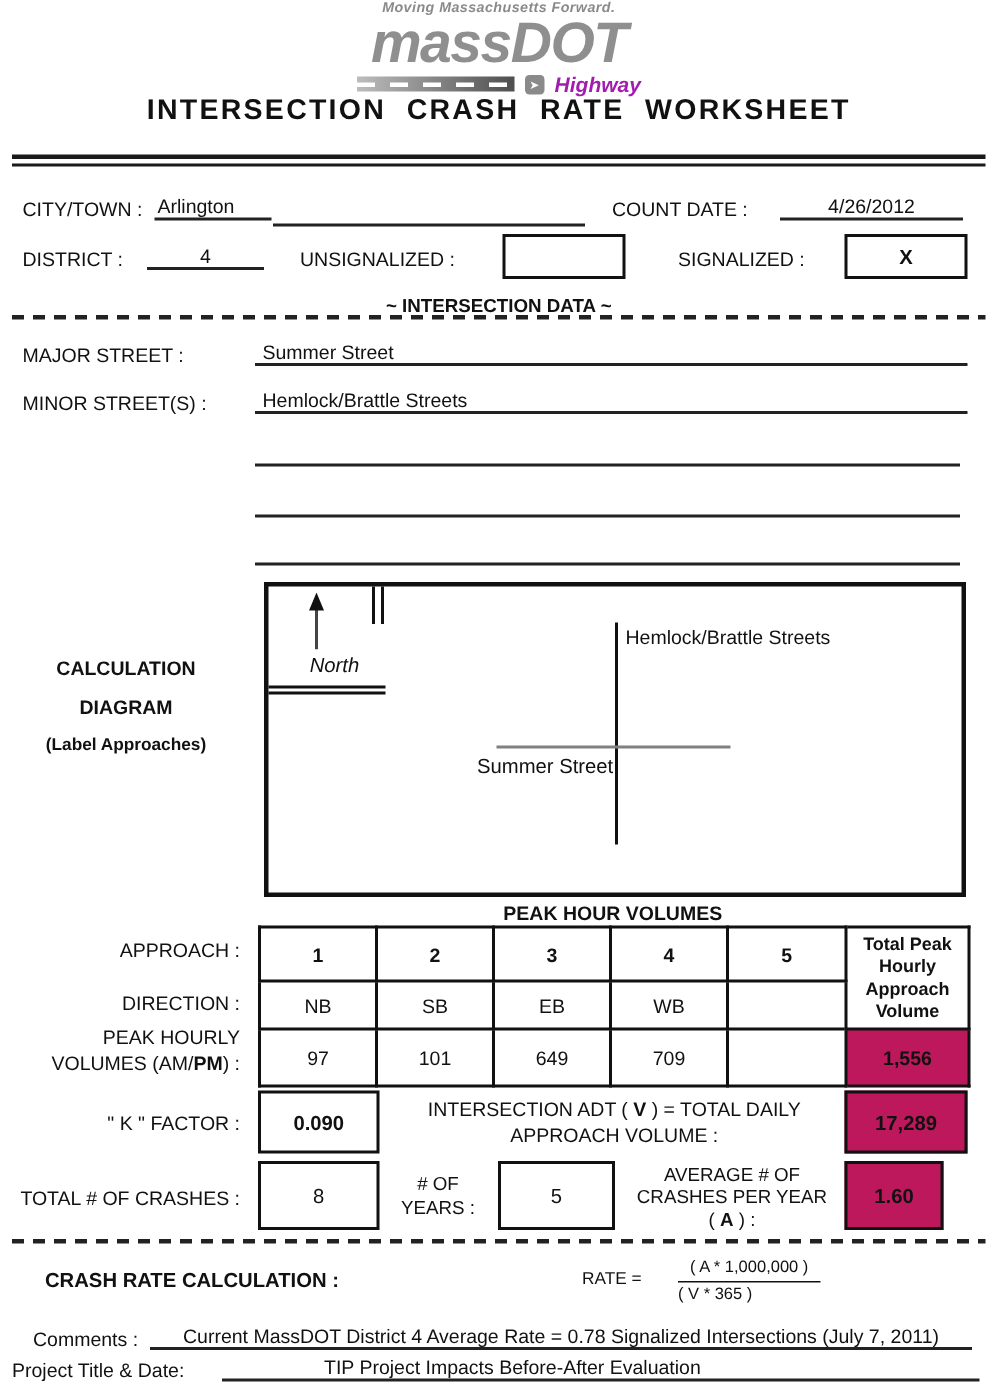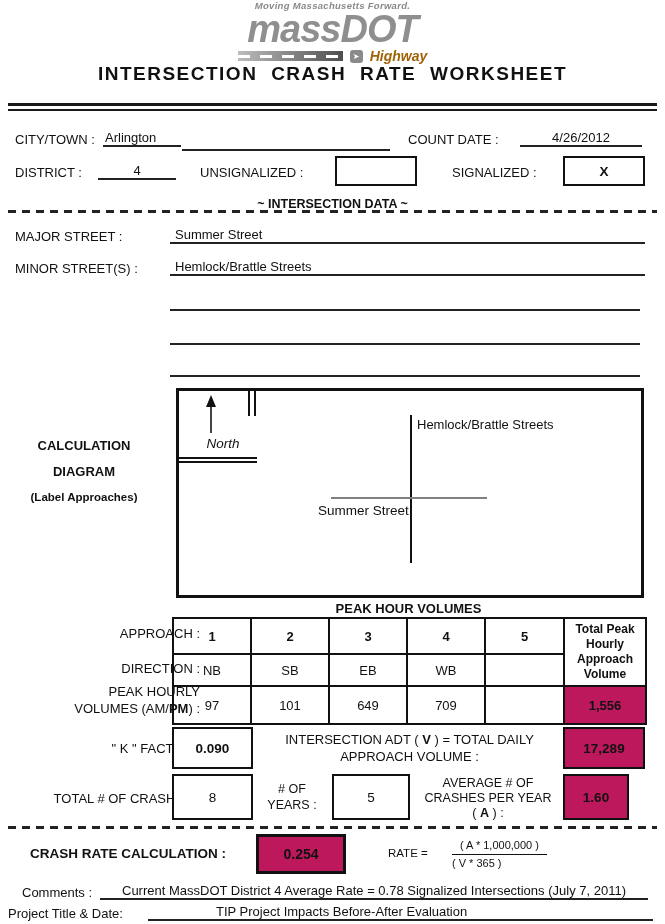--- a/index.html
+++ b/index.html
@@ -1,40 +1,40 @@
 <!DOCTYPE html>
 <html><head>
 <meta charset="utf-8">
 <style>
   html,body{margin:0;padding:0;background:#fff;}
   .page{position:relative;width:665px;height:924px;background:#fff;overflow:hidden;
         font-family:"Liberation Sans",sans-serif;color:#111;}
   .abs{position:absolute;}
   .lbl{font-size:13px;white-space:nowrap;}
-  .rlbl{text-align:right;padding-left:40px;}
+  .rlbl{text-align:right;}
   .clbl{text-align:center;}
   .bold{font-weight:bold;}
   .uval{border-bottom:2px solid #222;text-align:center;font-size:13px;}
   .uline{border-bottom:2px solid #222;}
   .box{border:2px solid #111;display:flex;align-items:center;justify-content:center;
        font-weight:bold;font-size:13.5px;background:#fff;box-sizing:border-box;}
   .shaded{background:#be185d;}
   .dashrule{height:3px;background-image:repeating-linear-gradient(90deg,#222 0 8px,transparent 8px 14px);}
   .dblrule{height:3px;border-top:3px solid #1a1a1a;border-bottom:2px solid #1a1a1a;}
 
   
   .logo{top:0;left:0;width:665px;text-align:center;}
   .logo-tagline{font-size:9.5px;font-style:italic;font-weight:bold;color:#8a8a8a;letter-spacing:.3px;}
   .logo-brand{font-size:38px;font-weight:bold;font-style:italic;color:#8f8f8f;line-height:.95;letter-spacing:-1px;}
   .logo-roadrow{display:flex;align-items:center;justify-content:center;gap:7px;margin-top:1px;}
   .logo-road{width:105px;height:10px;background:linear-gradient(90deg,#bdbdbd,#4e4e4e);}
   .logo-road-dash{height:3px;margin-top:3.5px;background-image:repeating-linear-gradient(90deg,#fff 0 12px,transparent 12px 22px);}
   .hw-icon{width:13px;height:13px;background:#8a8a8a;border-radius:3px;color:#fff;font-size:8px;
            line-height:13px;text-align:center;display:inline-block;}
-  .logo-division{font-size:14px;font-weight:bold;font-style:italic;color:#a16207;}
+  .logo-division{font-size:14px;font-weight:bold;font-style:italic;color:#a21caf;}
 
   .title{top:63px;left:0;width:665px;text-align:center;font-size:19px;font-weight:bold;
          letter-spacing:1.5px;word-spacing:7px;}
 
   
   .diagram-box{left:176px;top:388px;width:468px;height:210px;border:3px solid #111;box-sizing:border-box;}
   .dbl-vline{width:4px;border-left:2px solid #111;border-right:2px solid #111;box-sizing:content-box;}
   .dbl-hline{height:2px;border-top:2px solid #111;border-bottom:2px solid #111;box-sizing:content-box;}
 
   
@@ -180,21 +180,20 @@
   <div class="abs clbl" style="left:418px;top:776px;width:140px;font-size:12.5px;line-height:15px;">
     <span>AVERAGE # OF</span><br>
     <span>CRASHES PER YEAR</span><br>
     <span>( </span><span class="bold">A</span><span> ) :</span>
   </div>
   <div class="abs box shaded" style="left:563px;top:774px;width:66px;height:46px;">1.60</div>
 
   <div class="abs dashrule" style="top:826px;left:8px;width:649px;height:2.5px;"></div>
 
   <div class="abs lbl bold" style="left:30px;top:846px;font-size:13.5px;">CRASH RATE CALCULATION :</div>
-  <div class="abs box shaded" style="left:256px;top:834px;width:90px;height:40px;border-width:3px;font-size:14px;">0.254</div>
   <div class="abs" style="left:388px;top:847px;font-size:11.5px;">RATE  =</div>
   <div class="abs frac" style="left:452px;top:838px;width:140px;">
     <span class="num">( A * 1,000,000 )</span>
     <span class="den">( V  * 365 )</span>
   </div>
 
   <div class="abs lbl" style="left:22px;top:885px;">Comments :</div>
   <div class="abs uval" style="left:100px;top:883px;width:548px;">Current MassDOT District 4 Average Rate = 0.78 Signalized Intersections (July 7, 2011)</div>
 
   <div class="abs lbl" style="left:8px;top:906px;">Project Title &amp; Date:</div>

